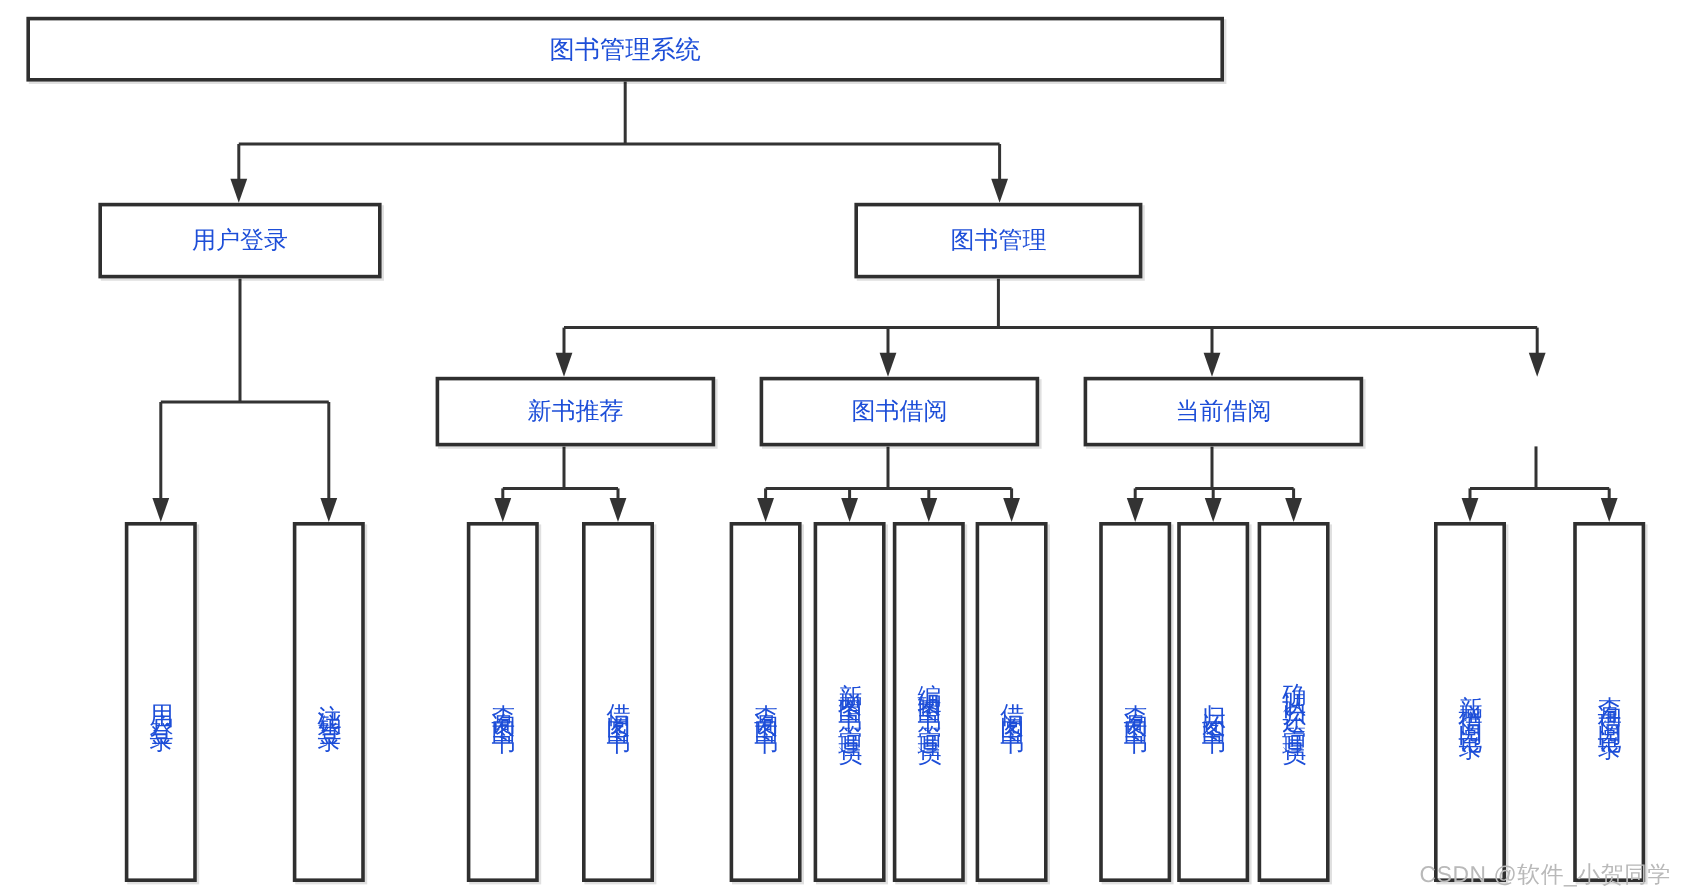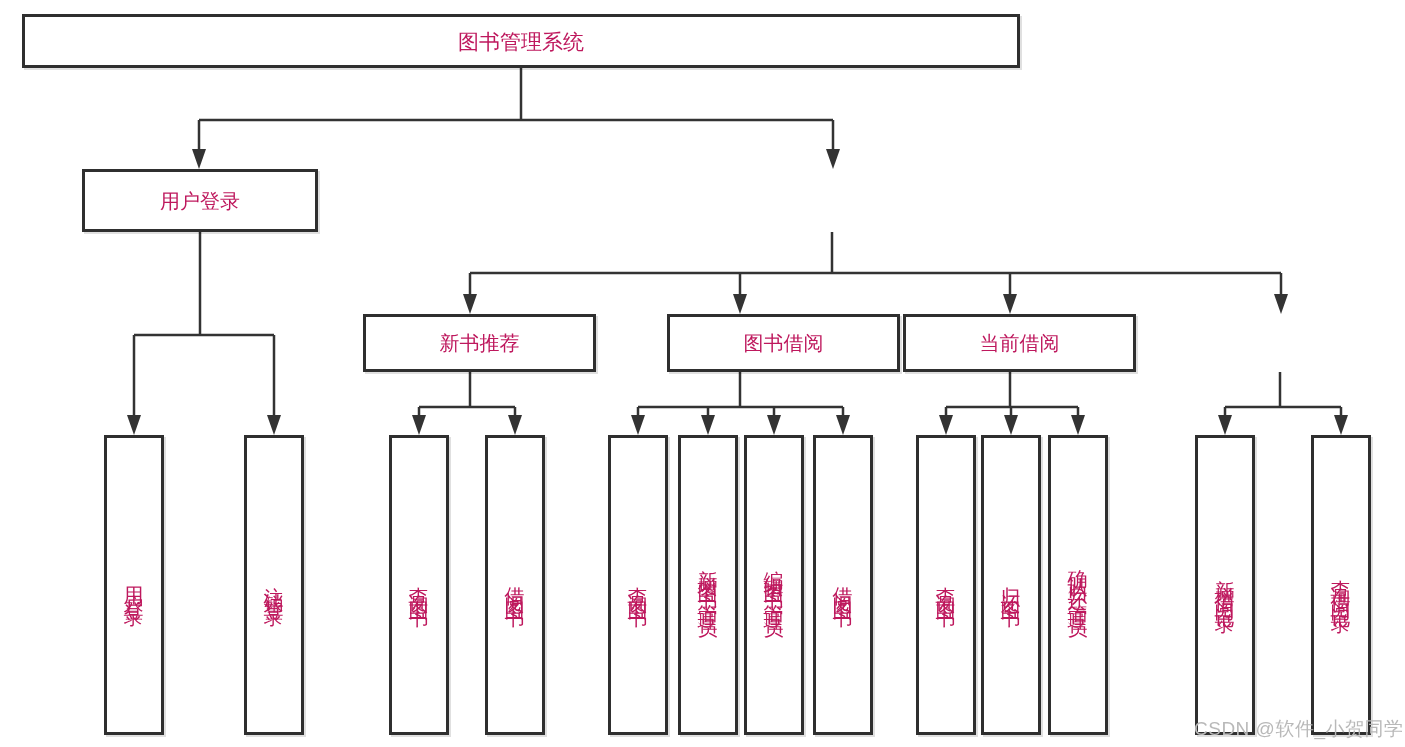--- a/index.html
+++ b/index.html
@@ -4,40 +4,40 @@
 <style>
   html,body{margin:0;padding:0;background:#ffffff;}
   #stage{
     position:relative;width:1405px;height:747px;background:#ffffff;overflow:hidden;
     font-family:"Liberation Sans","DejaVu Sans",sans-serif;color:#333333;
   }
   .box{
     position:absolute;box-sizing:border-box;background:#ffffff;
     border:3px solid #2f2f2f;box-shadow:2px 2px 0 rgba(0,0,0,0.12);
     display:flex;align-items:center;justify-content:center;
-    font-size:20px;line-height:1;color:#be185d;white-space:nowrap;
+    font-size:20px;line-height:1;color:#1d4ed8;white-space:nowrap;
   }
   .root{left:22px;top:14px;width:998px;height:54px;font-size:21px;}
   .lv2-a{left:82px;top:169px;width:236px;height:63px;}
   .lv2-b{left:712px;top:169px;width:240px;height:63px;}
   .lv3{top:314px;width:233px;height:58px;}
-  .lv3-0{left:363px;} .lv3-1{left:667px;} .lv3-2{left:903px;justify-content:center;} .lv3-3{left:1173px;}
+  .lv3-0{left:363px;} .lv3-1{left:633px;} .lv3-2{left:903px;justify-content:center;} .lv3-3{left:1173px;}
   .leaf{top:435px;width:60px;height:300px;}
   .vtext{writing-mode:vertical-lr;text-orientation:mixed;letter-spacing:7px;line-height:1;}
   .l-u0{left:104px;} .l-u1{left:244px;}
   .l-n0{left:389px;} .l-n1{left:485px;}
   .l-b0{left:608px;} .l-b1{left:678px;} .l-b2{left:744px;} .l-b3{left:813px;}
   .l-c0{left:916px;} .l-c1{left:981px;} .l-c2{left:1048px;}
   .l-r0{left:1195px;} .l-r1{left:1311px;}
   #wires{position:absolute;left:0;top:0;width:1405px;height:747px;}
   #wires path{stroke:#333333;stroke-width:2.5;fill:none;}
   #wires polygon{fill:#333333;stroke:none;}
   .watermark{
     position:absolute;left:1183px;top:716px;z-index:5;
-    font-size:19px;color:#b9b9b9;letter-spacing:0.5px;margin-left:11px;
+    font-size:19px;color:#b9b9b9;letter-spacing:0.5px;
   }
 </style>
 </head>
 <body>
 
 <div id="stage">
 
   <svg id="wires" viewBox="0 0 1405 747" xmlns="http://www.w3.org/2000/svg" aria-hidden="true">
 
     <path d="M521 67 V120"></path>
@@ -100,20 +100,23 @@
     <polygon points="1334,415 1348,415 1341,435"></polygon>
   </svg>
 
   <div class="box root">
     <span>图书管理系统</span>
   </div>
 
   <div class="box lv2-a">
     <span>用户登录</span>
   </div>
+  <div class="box lv2-b">
+    <span>图书管理</span>
+  </div>
 
   <div class="box lv3 lv3-0">
     <span>新书推荐</span>
   </div>
   <div class="box lv3 lv3-1">
     <span>图书借阅</span>
   </div>
   <div class="box lv3 lv3-2">
     <span>当前借阅</span>
   </div>

